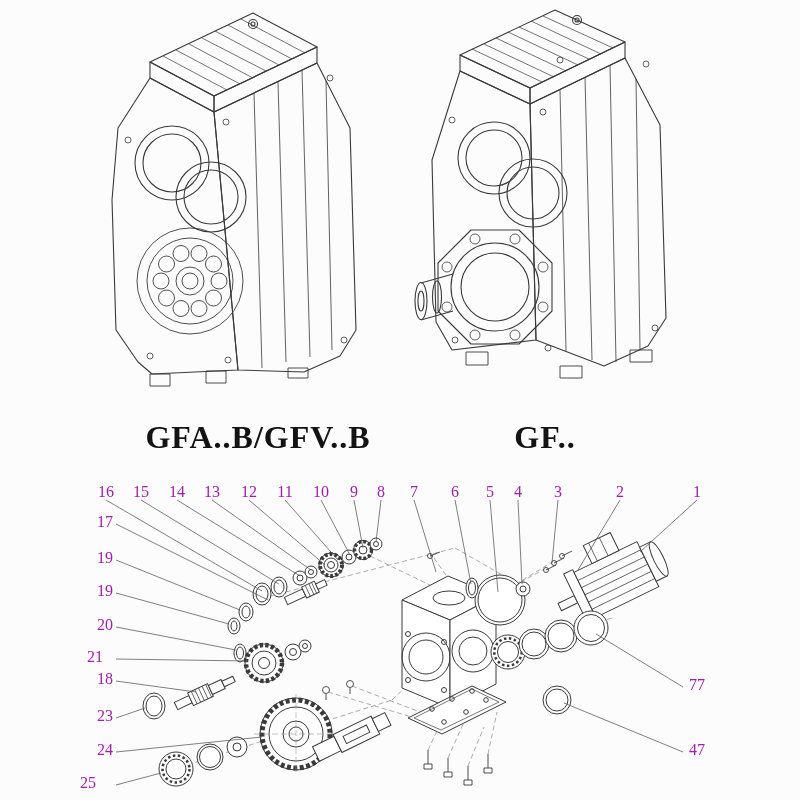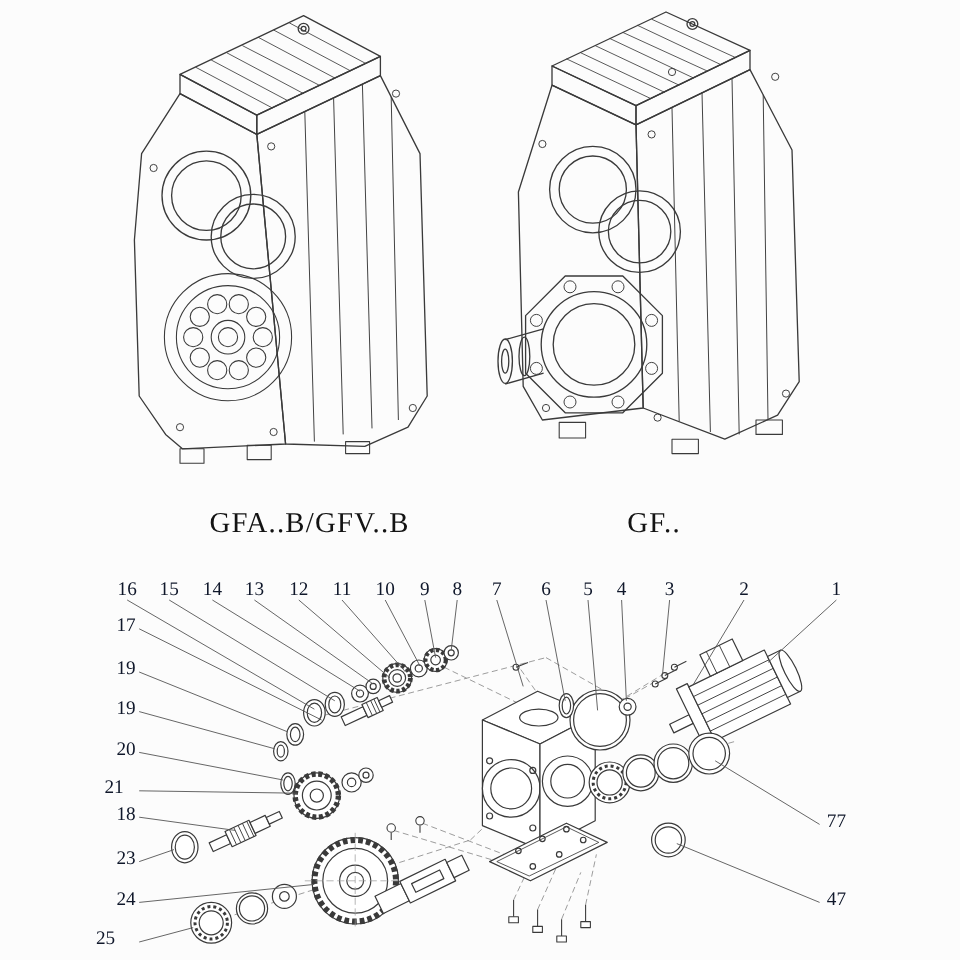--- a/index.html
+++ b/index.html
@@ -3,25 +3,25 @@
 <meta charset="utf-8">
 <style>
   html,body{margin:0;padding:0;background:#ffffff;}
   .page{
     position:relative;width:800px;height:800px;background:#fcfcfc;overflow:hidden;
     font-family:"Liberation Serif", serif;
   }
   .drawing-svg{position:absolute;left:0;top:0;}
   .model-label{
     position:absolute;transform:translate(-50%,-50%);
-    font-weight:normal;font-size:24px;letter-spacing:1px;color:#131313;white-space:nowrap;
+    font-weight:bold;font-size:32px;letter-spacing:1px;color:#131313;white-space:nowrap;
   }
   .callout{
     position:absolute;transform:translate(-50%,-50%);
-    font-size:16px;color:#0f172a;line-height:1;
+    font-size:16px;color:#a21caf;line-height:1;
   }
 </style>
 </head>
 <body>
 
 <div class="page">
 
 <svg class="drawing-svg" width="800" height="800" viewBox="0 0 800 800">
 
   <g stroke="#3a3a3a" fill="none" stroke-width="1.1" stroke-linejoin="round">

